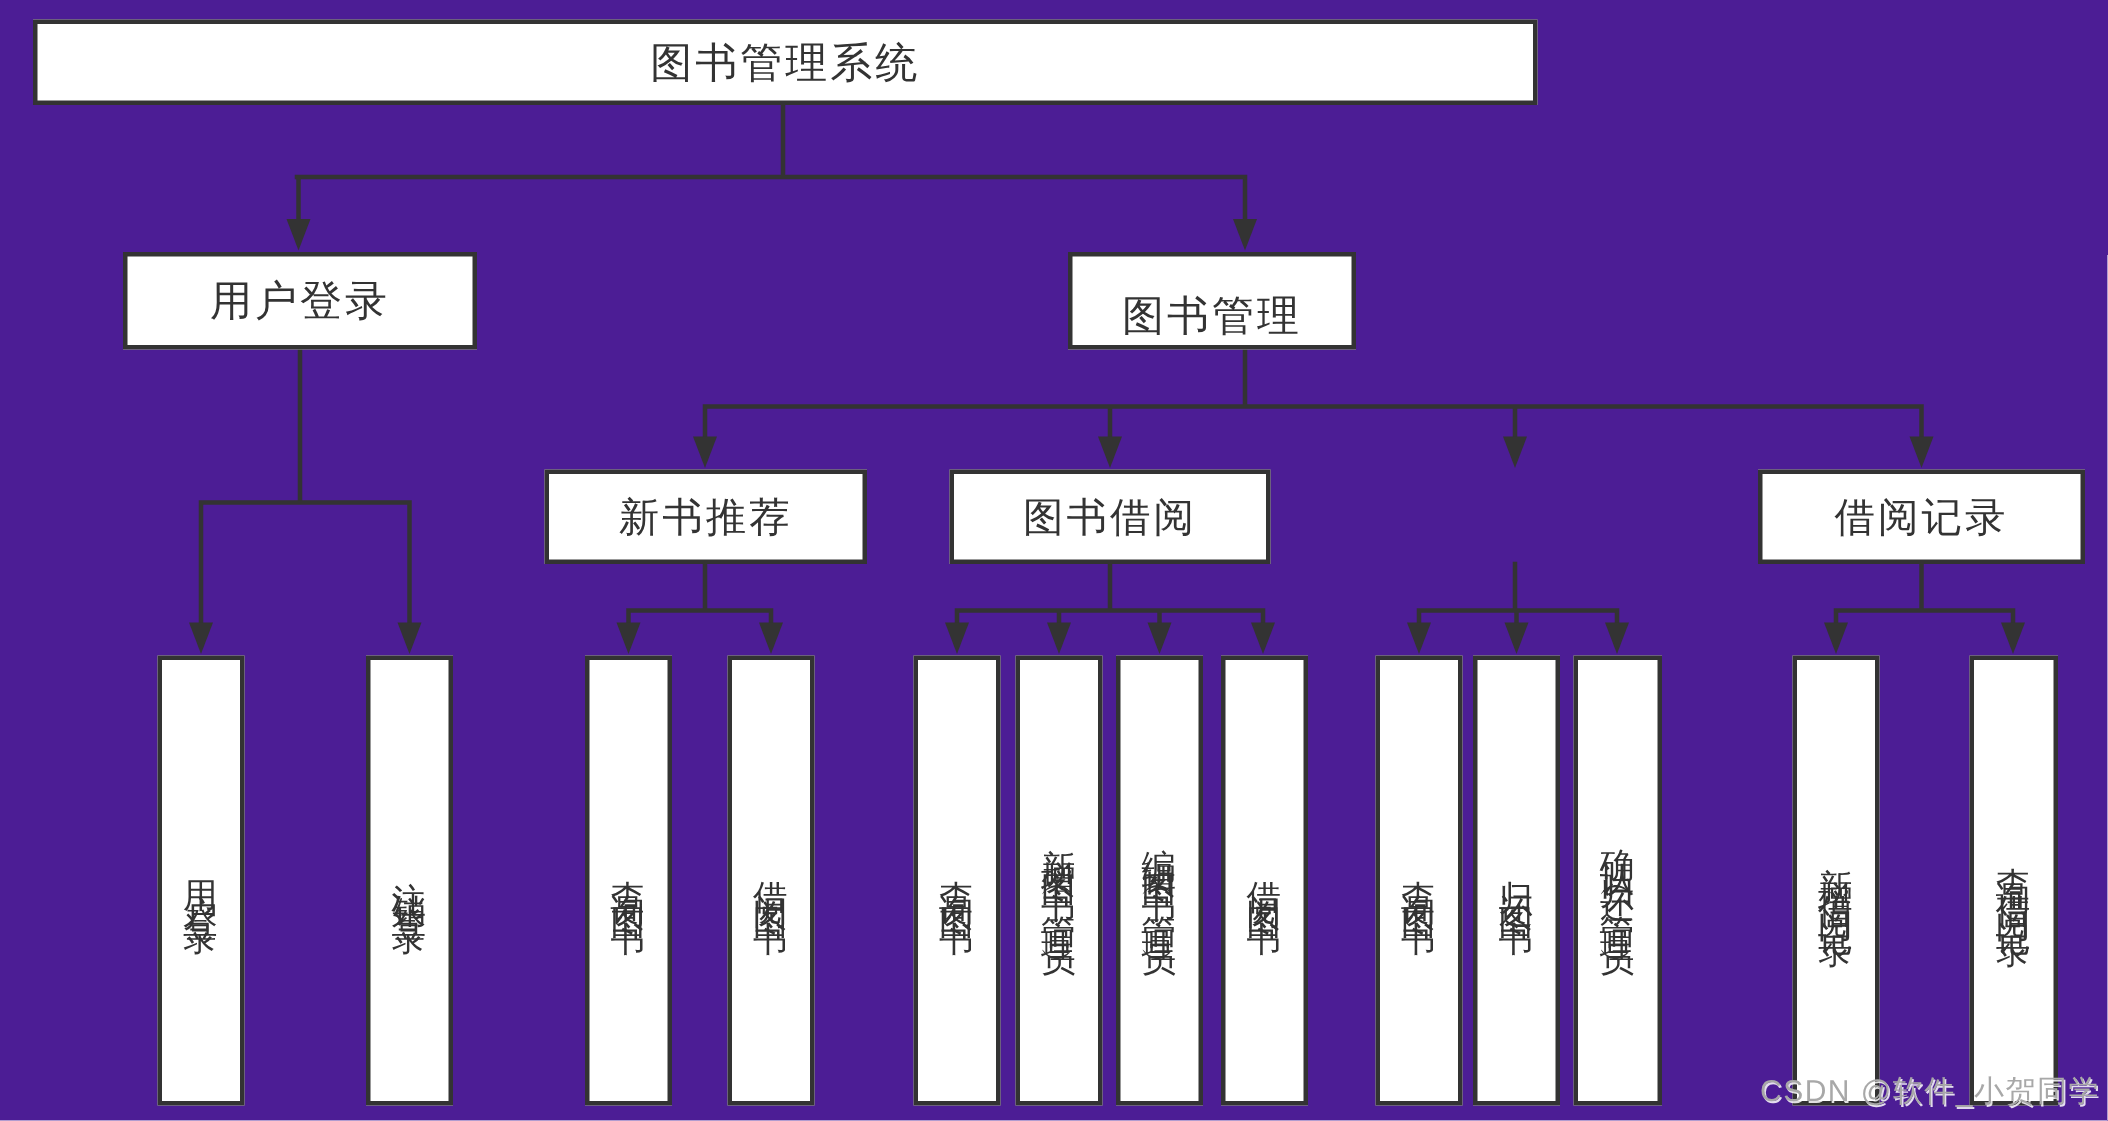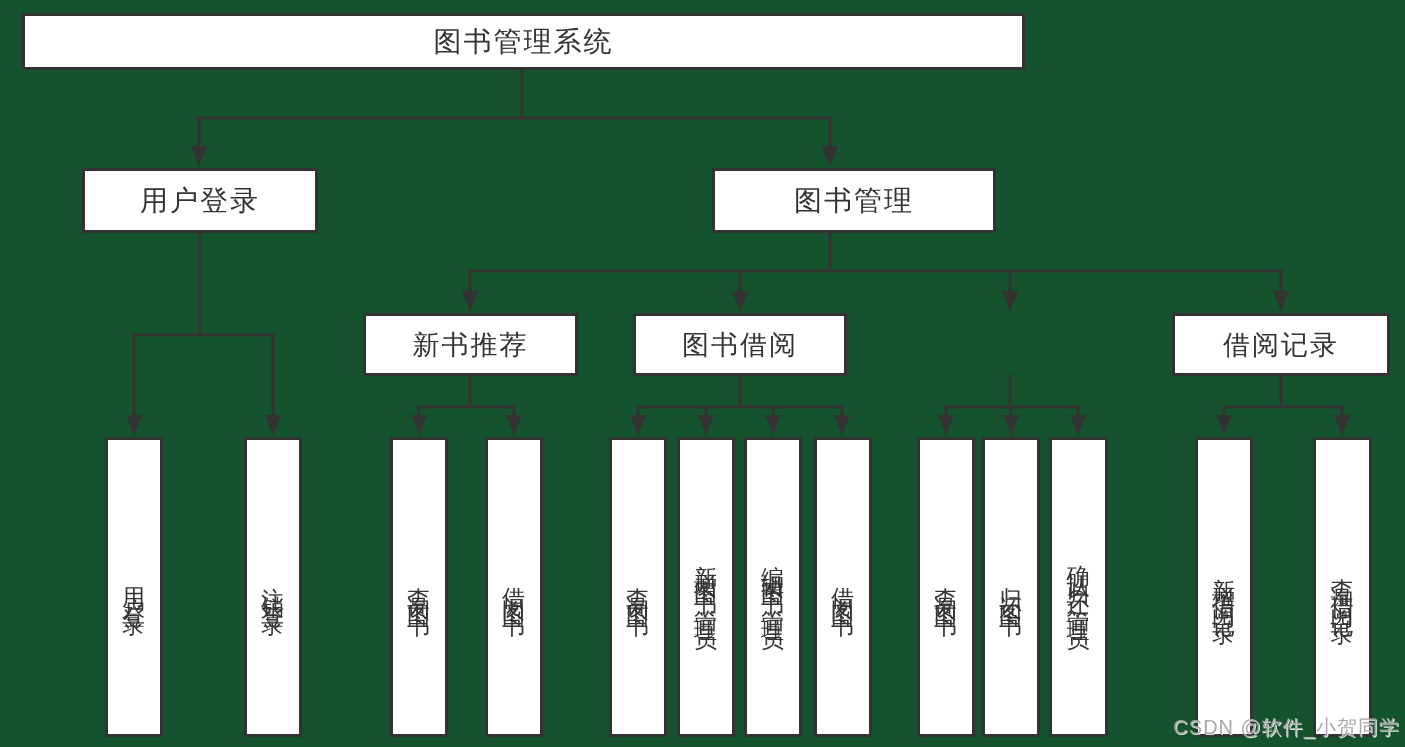--- a/index.html
+++ b/index.html
@@ -1,31 +1,31 @@
 <!DOCTYPE html>
 <html><head>
 <meta charset="utf-8">
 <style>
   * { margin:0; padding:0; box-sizing:border-box; }
   html,body { background:#ffffff; }
   .canvas {
-    position:relative; width:1405px; height:747px; background:#14532d;
+    position:relative; width:1405px; height:747px; background:#4c1d95;
     font-family:"Liberation Sans","DejaVu Sans",sans-serif; overflow:hidden;
   }
   svg.connectors { position:absolute; left:0; top:0; width:1405px; height:747px; }
   svg.connectors path { stroke:#333333; stroke-width:3; fill:none; stroke-linecap:square; }
   svg.connectors polygon { fill:#333333; stroke:none; }
   .box {
     position:absolute; background:#ffffff; border:3px solid #333333;
     display:flex; align-items:center; justify-content:center; color:#333333;
   }
   .hbox { font-size:28px; letter-spacing:2px; white-space:nowrap; }
   .root  { left:22px;  top:13px;  width:1003px; height:57px; }
   .n-user-login { left:82px;  top:168px; width:236px; height:65px; }
-  .n-book-mgmt  { left:712px; top:168px; width:284px; height:65px; }
+  .n-book-mgmt  { left:712px; top:168px; width:192px; height:65px;align-items:flex-end; }
   .l3 { top:313px; height:63px; font-size:27px; }
   .n-recommend { left:363px;  width:215px; }
   .n-borrow    { left:633px;  width:214px; }
   .n-current   { left:903px;  width:215px; }
   .n-record    { left:1172px; width:218px; }
   .leaf { top:437px; width:58px; height:300px; font-size:23px; }
   .vtext {
     writing-mode:vertical-rl; text-orientation:mixed;
     letter-spacing:9px; line-height:26px; white-space:nowrap;
   }

